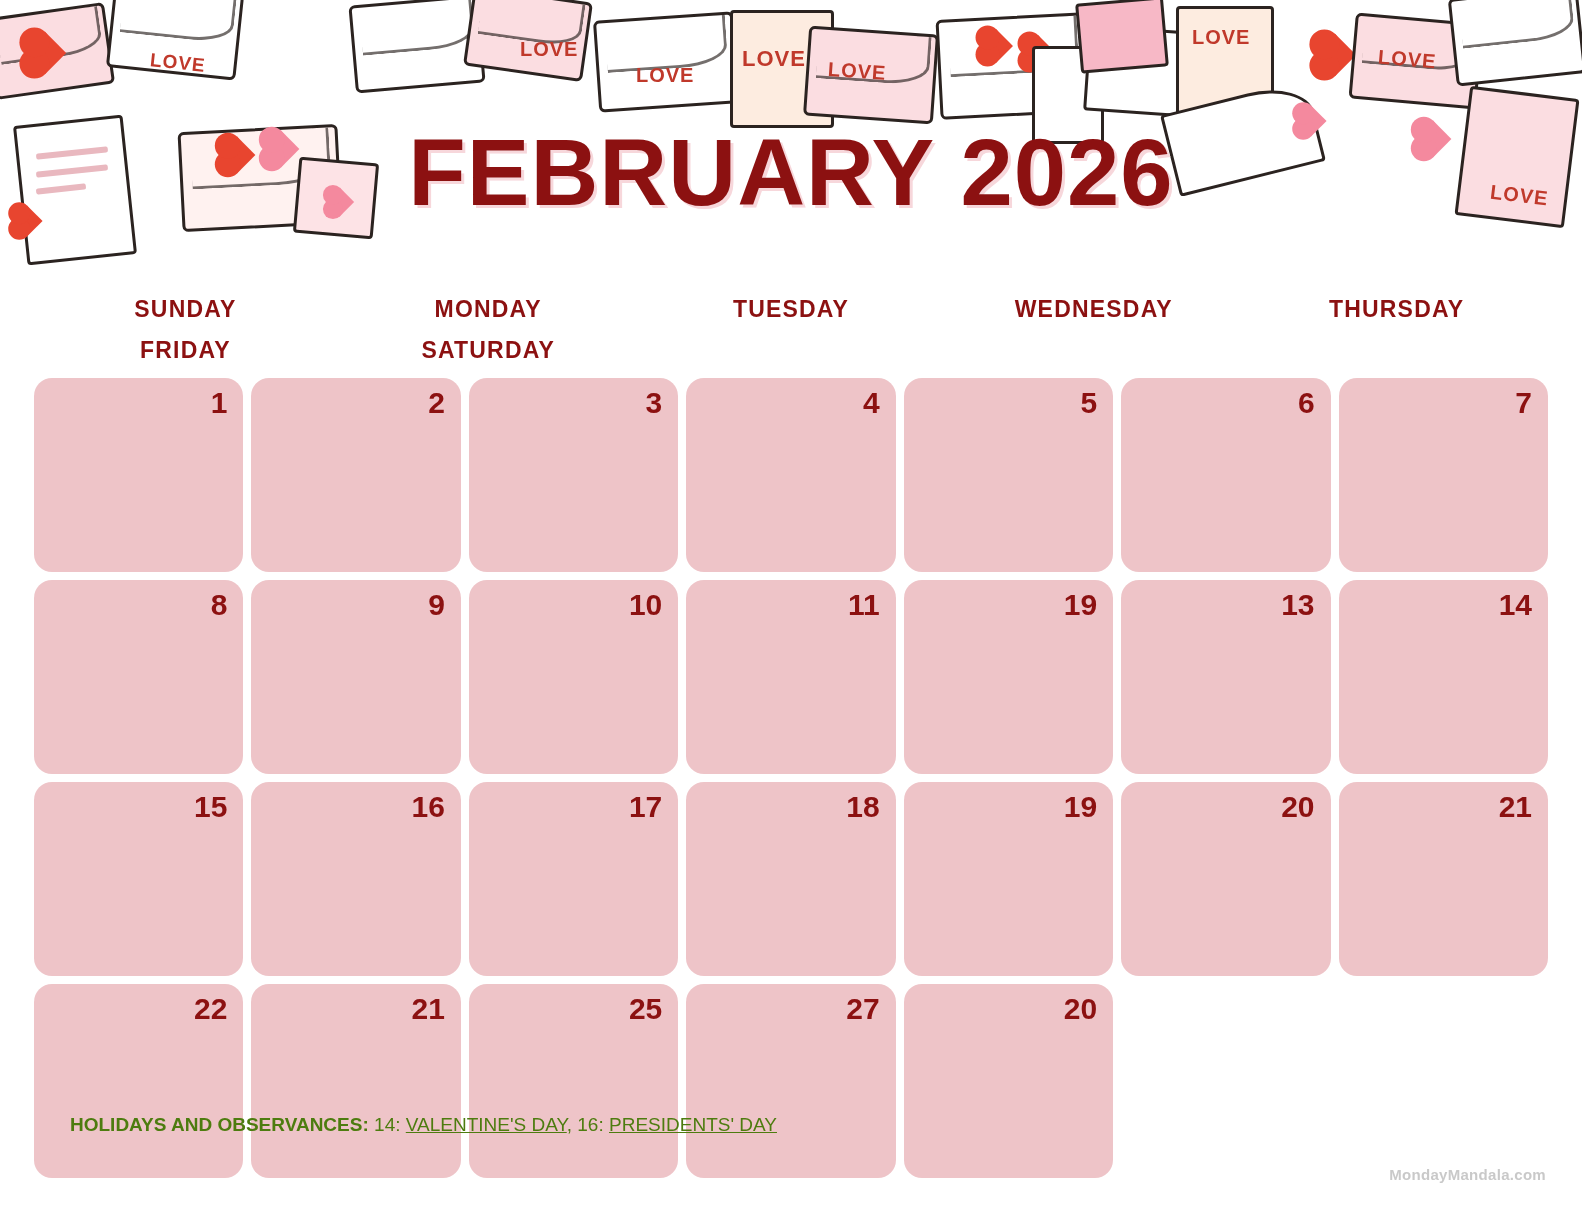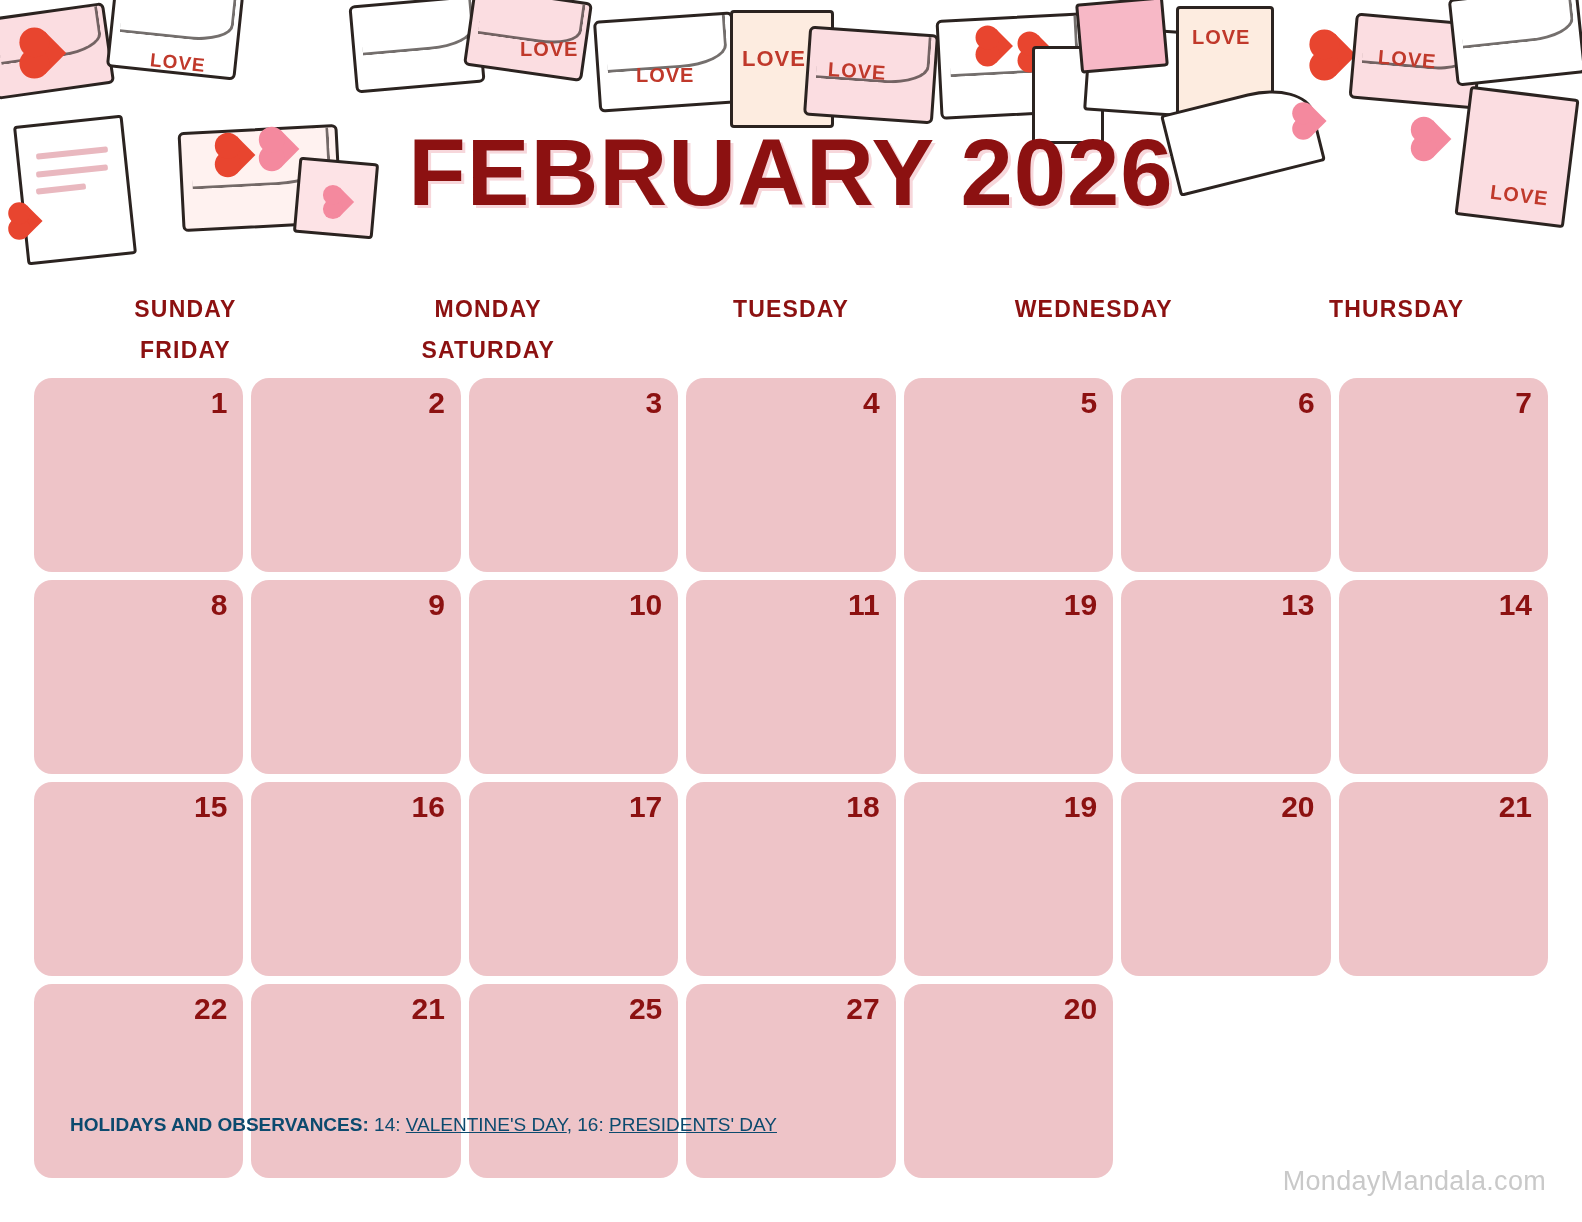--- a/index.html
+++ b/index.html
@@ -137,32 +137,32 @@
     font-weight: bold;
     color: #8c1111;
   }
 
   
   #holidays {
     position: absolute;
     left: 70px;
     top: 1114px;
     font-size: 19px;
-    color: #0c4a6e;
+    color: #4d7c0f;
     font-family: "Liberation Sans", sans-serif;
   }
   #holidays .lbl { font-weight: bold; }
   #holidays .hname { text-decoration: underline; }
   #brand {
     position: absolute;
     right: 36px;
     top: 1166px;
-    font-size: 27px;
+    font-size: 15px;
     color: #c9c9c9;
-    font-weight: normal;
+    font-weight: bold;
     letter-spacing: .3px;
   }
 </style>
 </head>
 <body>
 
 <div id="page">
 
   <div id="doodle-band">
 

